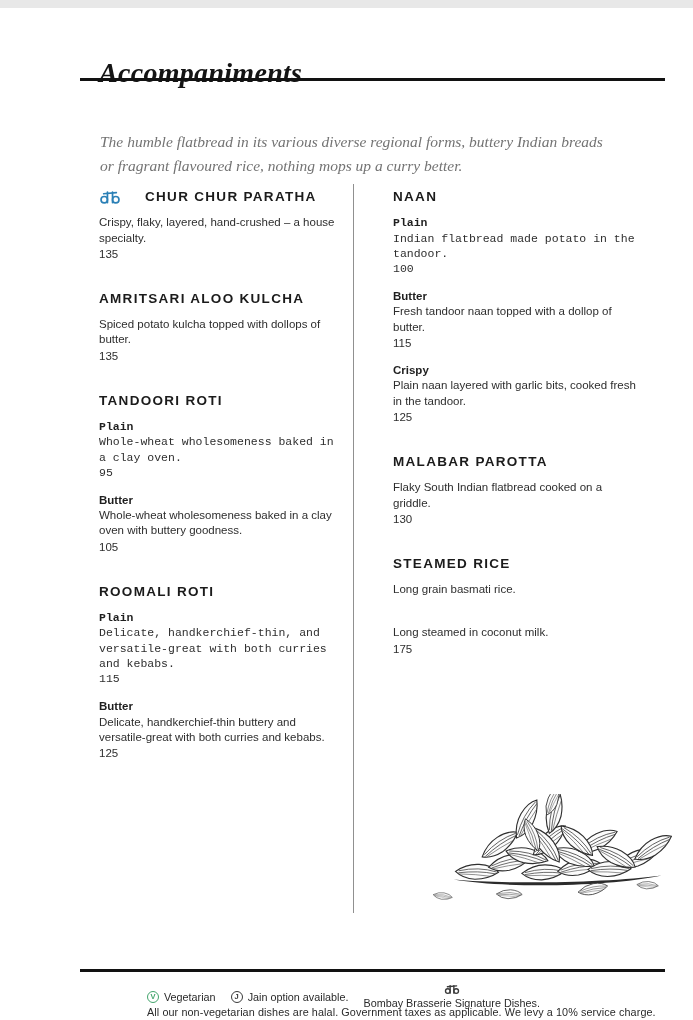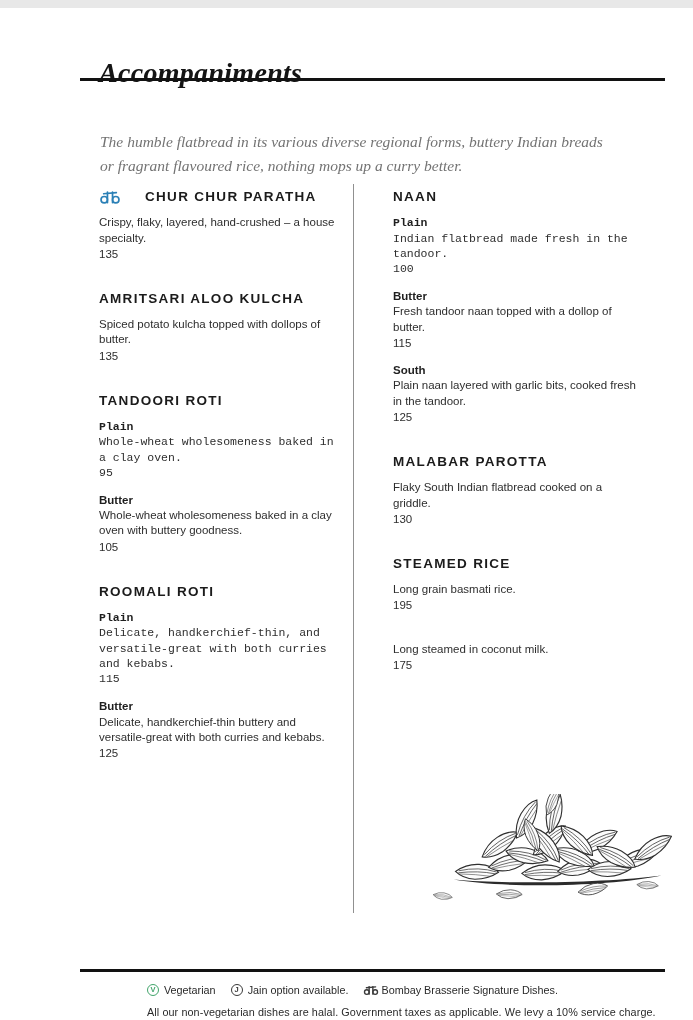--- a/index.html
+++ b/index.html
@@ -35,21 +35,21 @@
   .item-price { margin:0; font-size:11.5px; line-height:1.4; color:#2e2e2e; }
   .variant { margin-top:12px; }
   .variant:first-of-type { margin-top:0;font-family:Liberation Mono, monospace; }
   .variant-label { margin:0; font-size:11.5px; font-weight:700; line-height:1.33; color:#1f1f1f; }
   .seeds { position:absolute; left:425px; top:786px; }
   .footer-legend {
     position:absolute; left:147px; top:976px;
     display:flex; align-items:center; gap:15px; font-size:10.8px; color:#2a2a2a;
   }
   .legend-group { display:flex; align-items:center; gap:5px; }
-  .legend-group.sig { gap:2px; }
+  .legend-group.sig { gap:2px;flex-direction:column; }
   .circle-icon {
     display:inline-flex; align-items:center; justify-content:center;
     width:12px; height:12px; border-radius:50%; box-sizing:border-box;
     font-size:7.5px; font-weight:700; line-height:1;
   }
   .circle-icon.veg { border:1.2px solid #43a56c; color:#43a56c; }
   .circle-icon.jain { border:1.2px solid #3a3a3a; color:#3a3a3a; }
   .footer-note {
     position:absolute; left:147px; top:998px;
     font-size:10.8px; color:#2a2a2a; letter-spacing:0.1px;
@@ -123,45 +123,44 @@
     </article>
 
   </section>
 
   <section class="col col-right">
 
     <article class="menu-item">
       <h3 class="item-name">NAAN</h3>
       <div class="variant">
         <p class="variant-label">Plain</p>
-        <p class="item-desc">Indian flatbread made fresh in the tandoor.</p>
+        <p class="item-desc">Indian flatbread made potato in the tandoor.</p>
         <p class="item-price">100</p>
       </div>
       <div class="variant">
         <p class="variant-label">Butter</p>
         <p class="item-desc">Fresh tandoor naan topped with a dollop of butter.</p>
         <p class="item-price">115</p>
       </div>
       <div class="variant">
-        <p class="variant-label">South</p>
+        <p class="variant-label">Crispy</p>
         <p class="item-desc">Plain naan layered with garlic bits, cooked fresh in the tandoor.</p>
         <p class="item-price">125</p>
       </div>
     </article>
 
     <article class="menu-item">
       <h3 class="item-name">MALABAR PAROTTA</h3>
       <p class="item-desc">Flaky South Indian flatbread cooked on a griddle.</p>
       <p class="item-price">130</p>
     </article>
 
     <article class="menu-item">
       <h3 class="item-name">STEAMED RICE</h3>
       <p class="item-desc">Long grain basmati rice.</p>
-      <p class="item-price">195</p>
     </article>
 
     <article class="menu-item">
       <p class="item-desc">Long steamed in coconut milk.</p>
       <p class="item-price">175</p>
     </article>
 
   </section>
 
   <div class="seeds">

